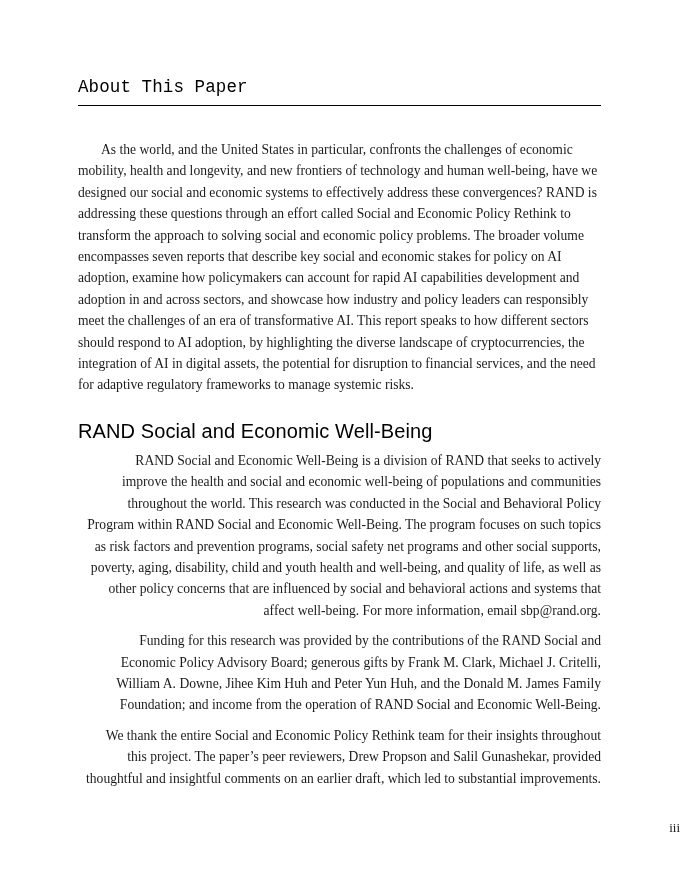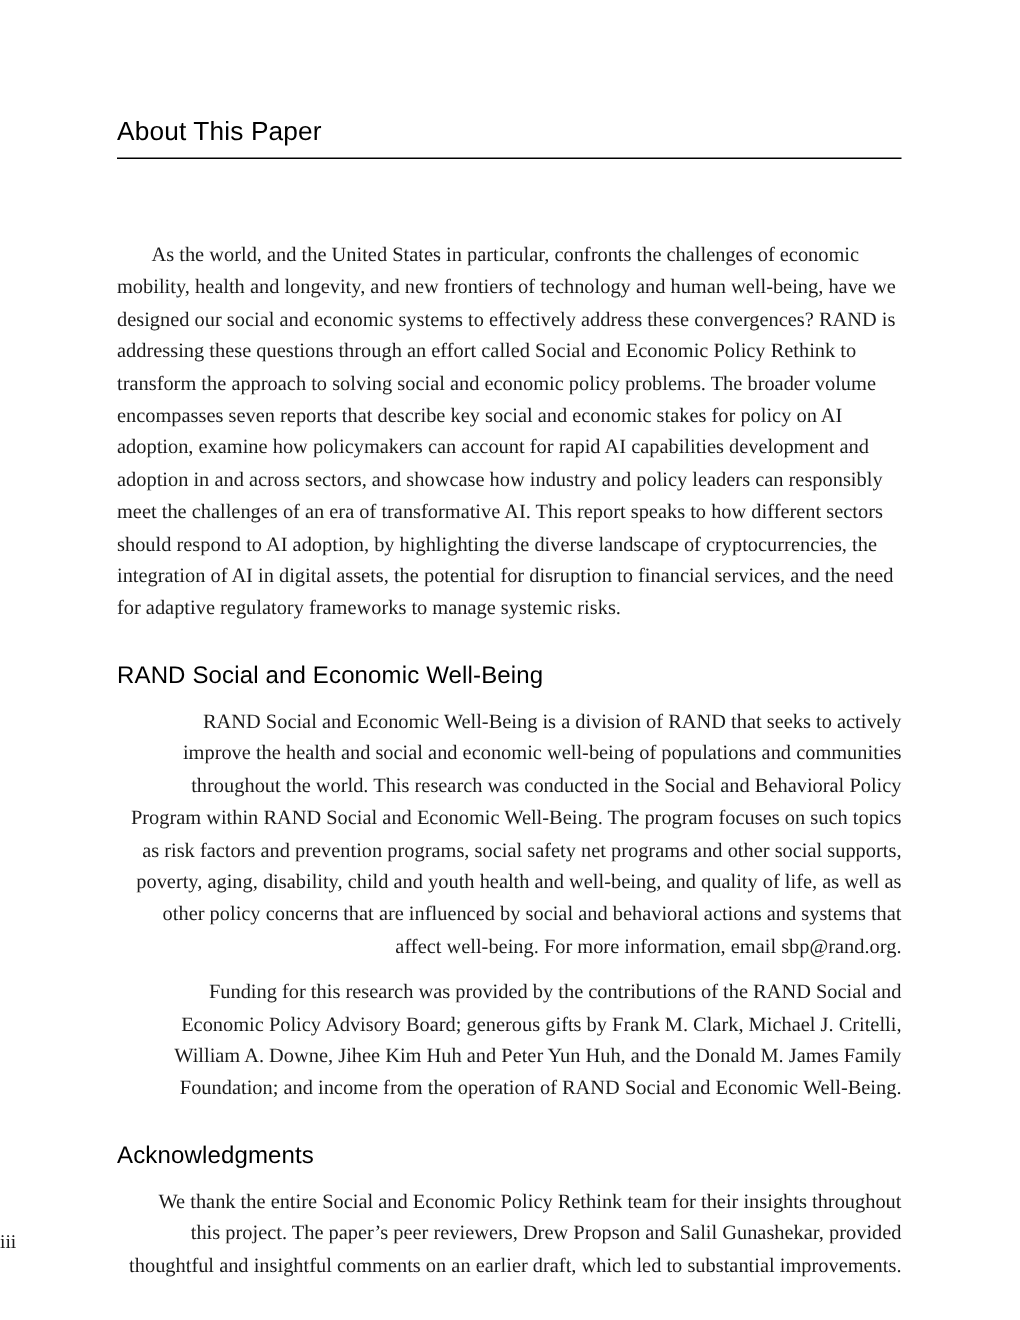--- a/index.html
+++ b/index.html
@@ -28,40 +28,40 @@
 
   .content {
     position: absolute;
     left: 78px;
     top: 76px;
     width: 523px;
   }
 
   
   .page-title {
-    font-family: Liberation Sans, sans-serif;
+    font-family: Liberation Mono, monospace;
     font-size: 17.5px;
     font-weight: normal;
     line-height: 22px;
     color: #000000;
     margin: 0 0 7px 0;
     letter-spacing: 0.1px;
   }
   .title-rule {
     height: 0;
     border: 0;
     border-top: 1.3px solid #000000;
     margin: 0;
     width: 523px;
   }
 
   
   .section-heading {
     font-family: "Liberation Sans", "DejaVu Sans", sans-serif;
-    font-size: 16px;
+    font-size: 20px;
     font-weight: normal;
     line-height: 20px;
     color: #000000;
     margin: 0;
     letter-spacing: 0.1px;
   }
 
   
   .body-par {
     font-family: "Liberation Serif", "DejaVu Serif", serif;
@@ -69,31 +69,31 @@
     line-height: 21.4px;
     color: #1b1b1b;
     text-align: left;
     text-indent: 23px;
     margin: 0;
     width: 523px;
     hyphens: none;
   }
 
   
-  .block-intro { margin-top: 53px; }
+  .block-intro { margin-top: 33px; }
   .block-heading { margin-top: 25px; }
   .block-par-after-heading { margin-top: 9px; text-align: right; }
 
   
   .folio {
     position: absolute;
     left: 0;
     top: 820px;
     width: 680px;
-    text-align: left;
+    text-align: right;
     font-family: "Liberation Serif", "DejaVu Serif", serif;
     font-size: 13px;
     color: #1b1b1b;
   }
 </style>
 </head>
 <body>
 
 <div class="page">
 
@@ -105,21 +105,20 @@
 
     <p class="body-par block-intro">As the world, and the United States in particular, confronts the challenges of economic mobility, health and longevity, and new frontiers of technology and human well-being, have we designed our social and economic systems to effectively address these convergences? RAND is addressing these questions through an effort called Social and Economic Policy Rethink to transform the approach to solving social and economic policy problems. The broader volume encompasses seven reports that describe key social and economic stakes for policy on AI adoption, examine how policymakers can account for rapid AI capabilities development and adoption in and across sectors, and showcase how industry and policy leaders can responsibly meet the challenges of an era of transformative AI. This report speaks to how different sectors should respond to AI adoption, by highlighting the diverse landscape of cryptocurrencies, the integration of AI in digital assets, the potential for disruption to financial services, and the need for adaptive regulatory frameworks to manage systemic risks.</p>
 
     <h2 class="section-heading block-heading">RAND Social and Economic Well-Being</h2>
 
     <p class="body-par block-par-after-heading">RAND Social and Economic Well-Being is a division of RAND that seeks to actively improve the health and social and economic well-being of populations and communities throughout the world. This research was conducted in the Social and Behavioral Policy Program within RAND Social and Economic Well-Being. The program focuses on such topics as risk factors and prevention programs, social safety net programs and other social supports, poverty, aging, disability, child and youth health and well-being, and quality of life, as well as other policy concerns that are influenced by social and behavioral actions and systems that affect well-being. For more information, email sbp@rand.org.</p>
 
 
     <p class="body-par block-par-after-heading">Funding for this research was provided by the contributions of the RAND Social and Economic Policy Advisory Board; generous gifts by Frank M. Clark, Michael J. Critelli, William A. Downe, Jihee Kim Huh and Peter Yun Huh, and the Donald M. James Family Foundation; and income from the operation of RAND Social and Economic Well-Being.</p>
 
-    <h2 class="section-heading block-heading">Acknowledgments</h2>
 
     <p class="body-par block-par-after-heading">We thank the entire Social and Economic Policy Rethink team for their insights throughout this project. The paper’s peer reviewers, Drew Propson and Salil Gunashekar, provided thoughtful and insightful comments on an earlier draft, which led to substantial improvements.</p>
 
   </div>
 
   <div class="folio">iii</div>
 
 </div>
 
 </body></html>

